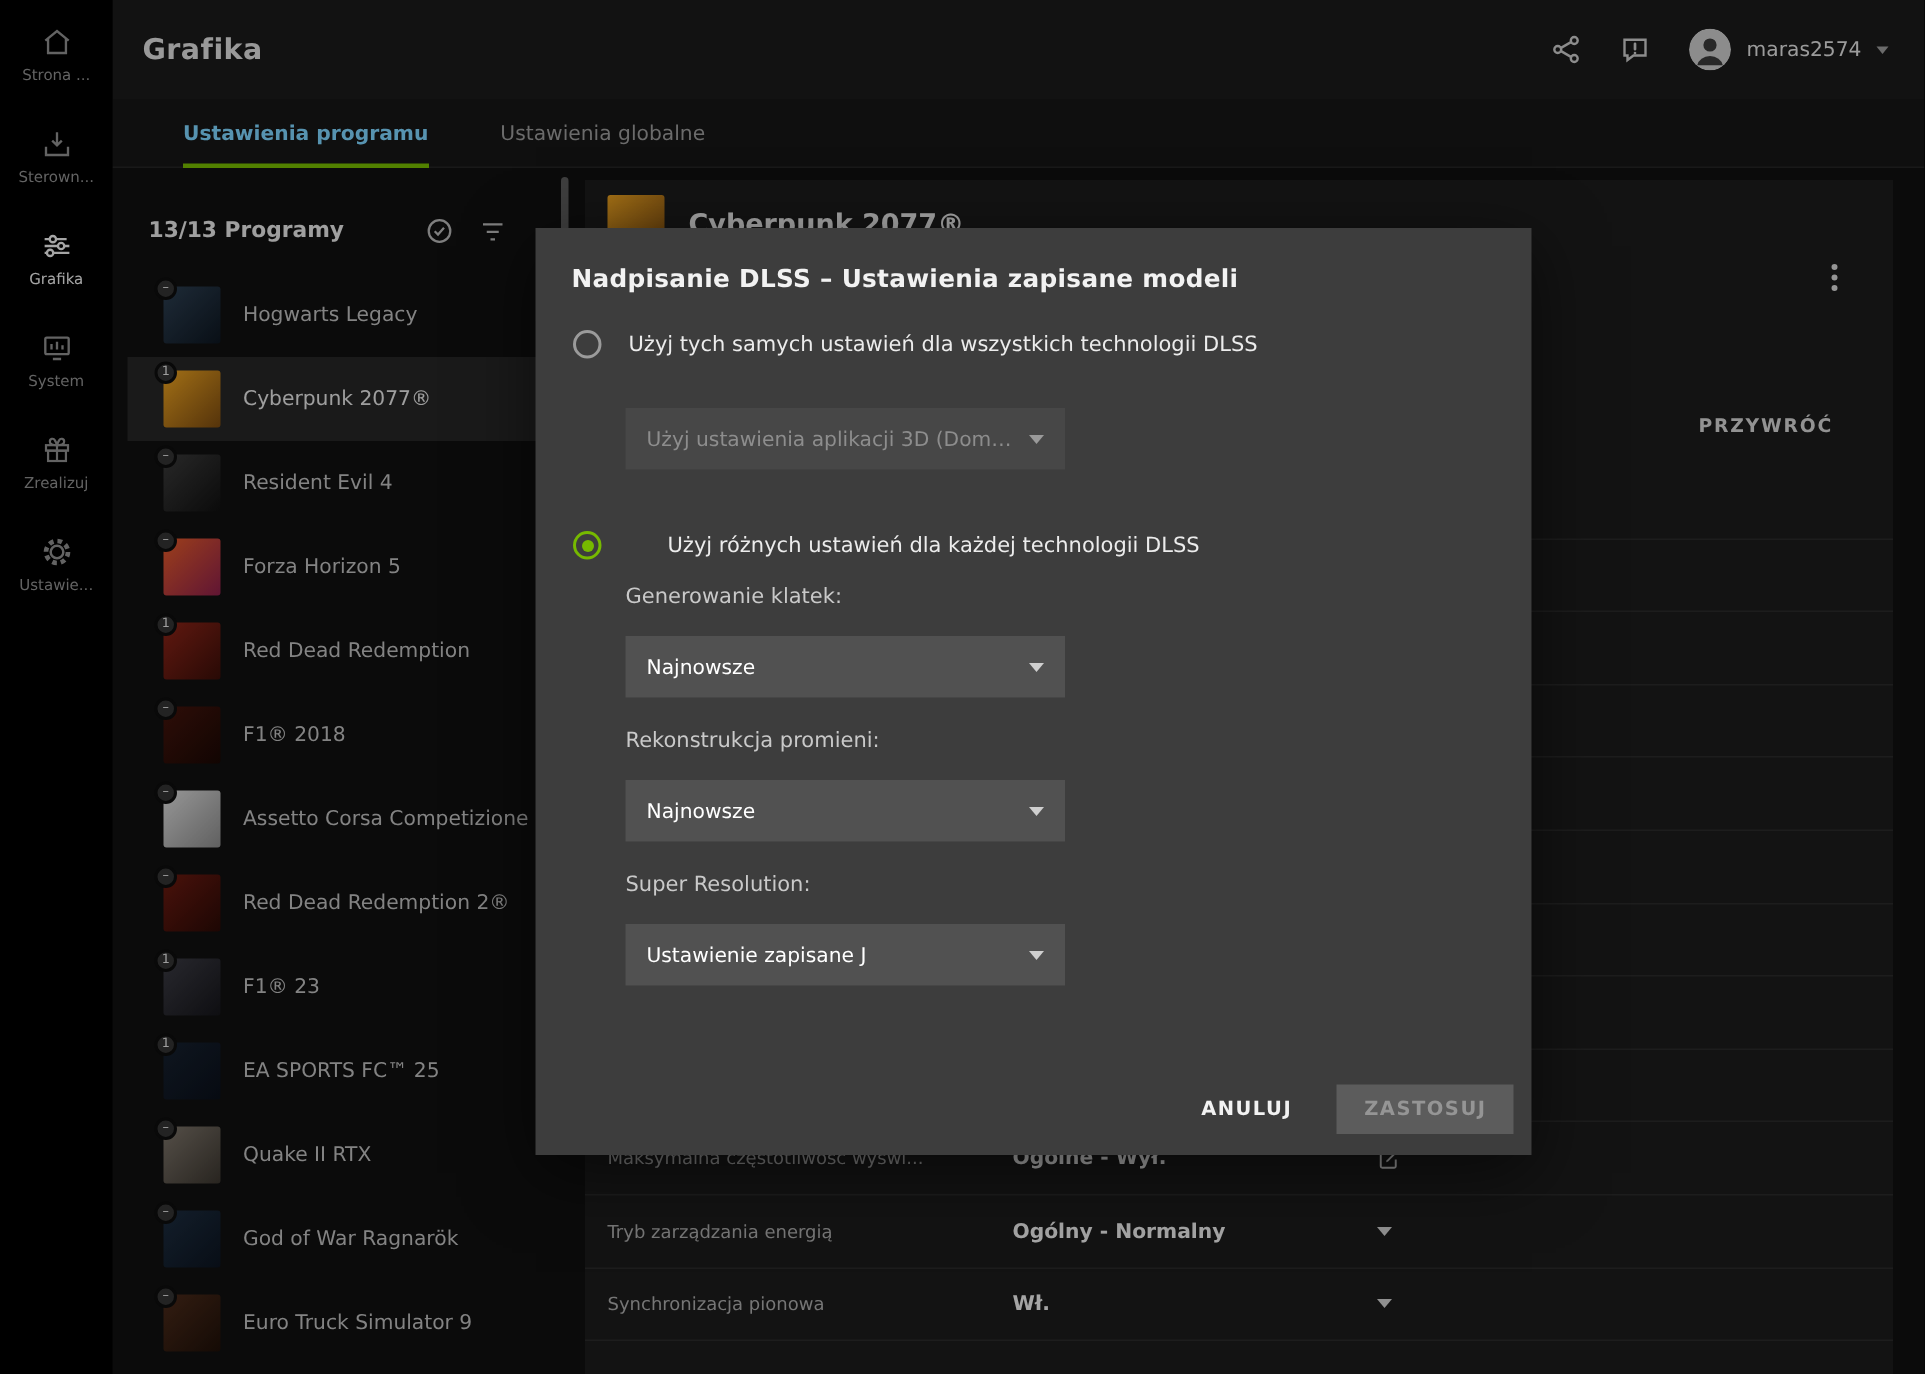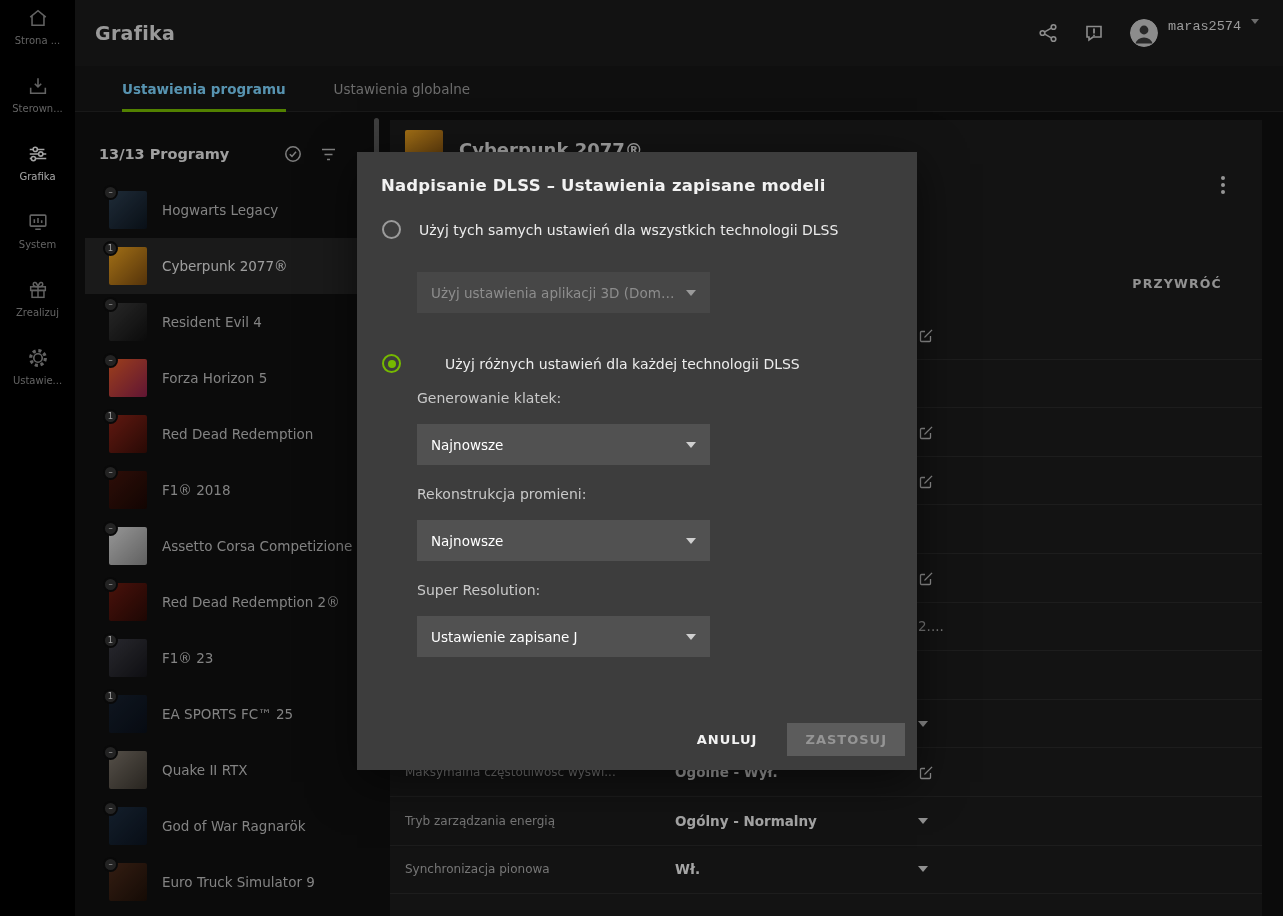--- a/index.html
+++ b/index.html
@@ -1,32 +1,32 @@
 <!DOCTYPE html>
 <html><head>
 <meta charset="utf-8">
 <style>
   *{margin:0;padding:0;box-sizing:border-box;}
   html,body{width:1283px;height:916px;background:#000;overflow:hidden;}
   body{font-family:"DejaVu Sans","Liberation Sans",sans-serif;}
   .app{position:relative;width:1283px;height:916px;background:#101010;overflow:hidden;}
 
   
-  .sidebar{position:absolute;left:0;top:0;width:75px;height:100%;background:#000;z-index:5;}
+  .sidebar{position:absolute;left:0;top:0;width:75px;height:100%;background:#000;z-index:5;padding-top:10px;}
   .side-item{height:68px;display:flex;flex-direction:column;align-items:center;gap:6px;color:#8f8f8f;cursor:pointer;padding-top:7px;}
   .side-item.active{color:#ededed;}
   .side-item svg{display:block;}
   .side-label{font-size:10px;max-width:68px;overflow:hidden;white-space:nowrap;text-overflow:ellipsis;}
 
   
   .topbar{position:absolute;left:75px;right:0;top:0;height:66px;background:#1a1a1a;display:flex;align-items:center;padding:0 24px 0 20px;z-index:4;}
   .page-title{font-size:19px;font-weight:bold;color:#dcdcdc;letter-spacing:.3px;}
   .topbar-right{margin-left:auto;display:flex;align-items:center;gap:26px;}
   .icon-btn{cursor:pointer;display:flex;align-items:center;}
-  .user-chip{display:flex;gap:10px;cursor:pointer;font-family:Liberation Mono, monospace;}
+  .user-chip{display:flex;align-items:center;gap:10px;cursor:pointer;}
   .avatar{width:28px;height:28px;border-radius:50%;overflow:hidden;flex:none;}
   .username{font-size:13.5px;color:#dedede;}
 
   
   .tabs{position:absolute;left:75px;right:0;top:66px;height:46px;background:#161616;display:flex;align-items:stretch;padding-left:47px;border-bottom:1px solid #242424;z-index:4;}
   .tab{display:flex;align-items:center;margin-right:48px;font-size:13.5px;color:#9a9a9a;position:relative;cursor:pointer;}
   .tab.active{color:#7dd3fc;font-weight:bold;}
   .tab.active::after{content:"";position:absolute;left:0;right:0;bottom:-1px;height:3px;background:#76b900;}
 
   
@@ -76,21 +76,21 @@
   .s-tail{position:absolute;left:528px;top:50%;transform:translateY(-50%);font-size:13.5px;color:#ababab;}
   .s-control{position:absolute;left:528px;top:50%;transform:translateY(-50%);display:flex;align-items:center;cursor:pointer;}
 
   
   .chev{width:0;height:0;border-left:5px solid transparent;border-right:5px solid transparent;border-top:6px solid #cfcfcf;}
   .chev.gray{border-top-color:#9a9a9a;}
   .chev.small{border-left-width:4px;border-right-width:4px;border-top-width:5px;}
 
   
   .dim-overlay{position:absolute;inset:0;background:rgba(0,0,0,0.30);z-index:20;}
-  .modal{position:absolute;left:357px;top:152px;width:560px;height:618px;background:#3d3d3d;z-index:30;box-shadow:0 12px 44px rgba(0,0,0,.55);}
+  .modal{position:absolute;left:357px;top:152px;width:664px;height:618px;background:#3d3d3d;z-index:30;box-shadow:0 12px 44px rgba(0,0,0,.55);}
   .modal-title{position:absolute;left:24px;top:24px;font-size:16.5px;font-weight:bold;color:#f2f2f2;letter-spacing:.2px;}
   .radio-row{position:absolute;left:25px;right:24px;display:flex;align-items:center;gap:18px;cursor:pointer;}
   .radio-row.first{top:68px;}
   .radio-row.second{top:202px;gap:44px;}
   .radio{width:19px;height:19px;border-radius:50%;border:2px solid #9b9b9b;flex:none;position:relative;background:transparent;}
   .radio.checked{border-color:#76b900;}
   .radio.checked::after{content:"";position:absolute;inset:3.5px;background:#76b900;border-radius:50%;}
   .radio-label{font-size:14px;color:#ececec;}
   .dropdown{position:absolute;left:60px;width:293px;height:41px;background:#515151;display:flex;align-items:center;padding:0 14px;cursor:pointer;}
   .dropdown .dd-text{font-size:13.5px;color:#ffffff;overflow:hidden;white-space:nowrap;text-overflow:ellipsis;flex:1;}

